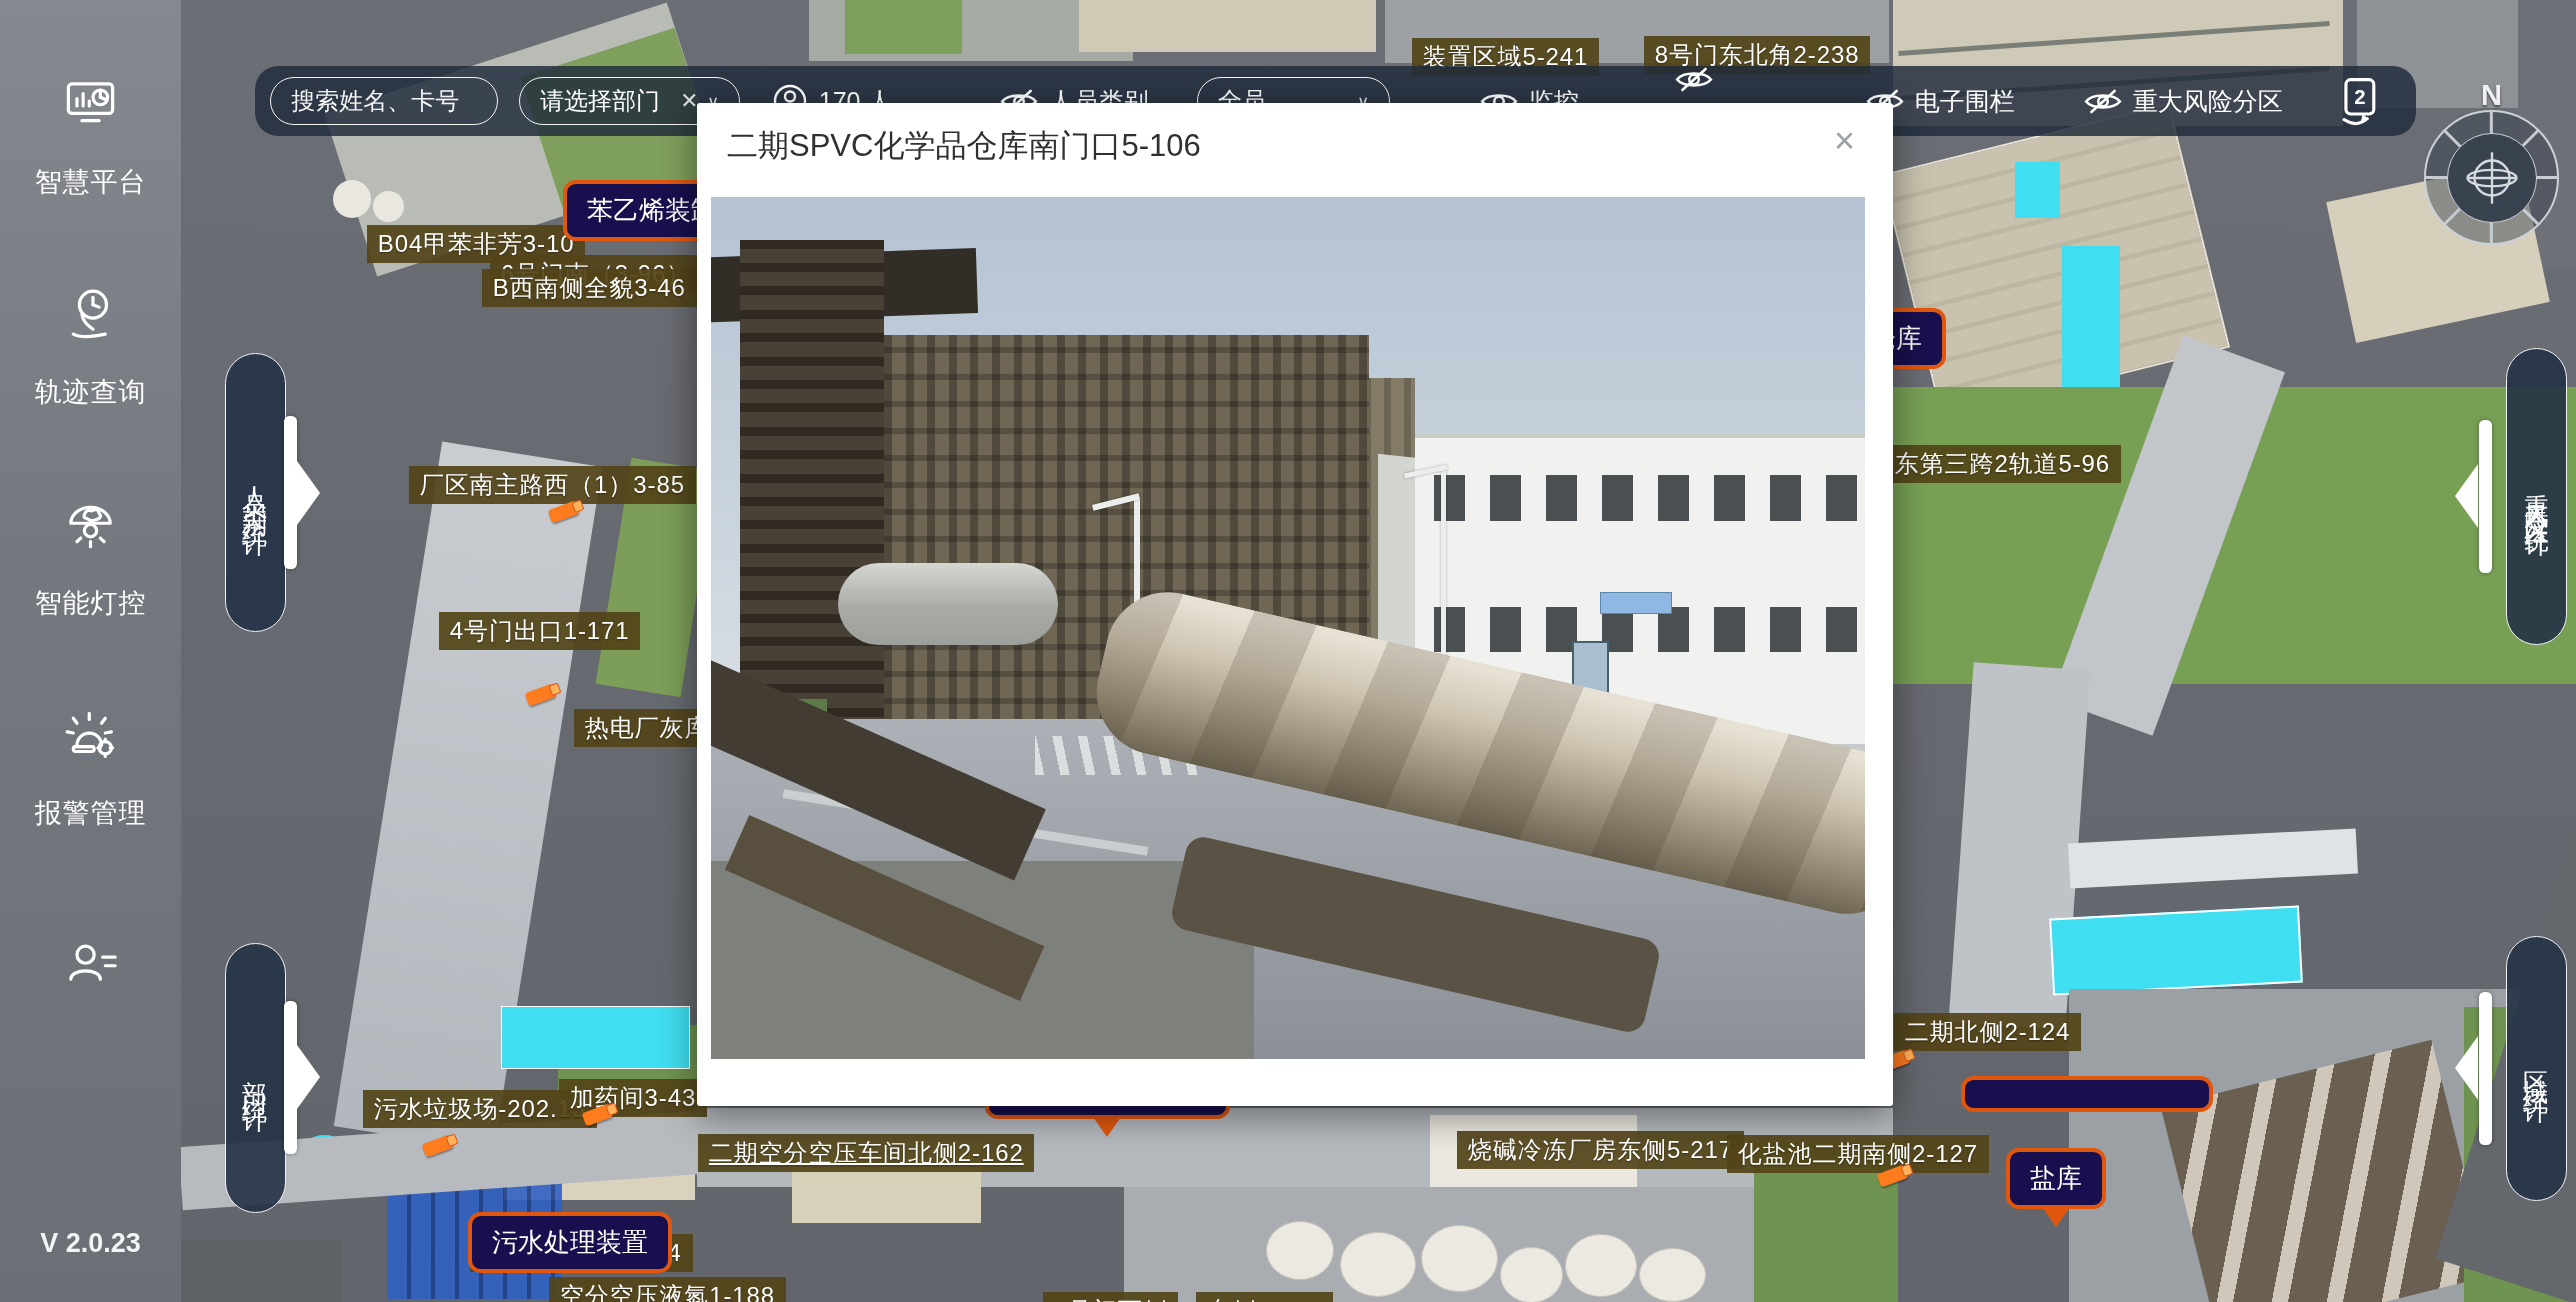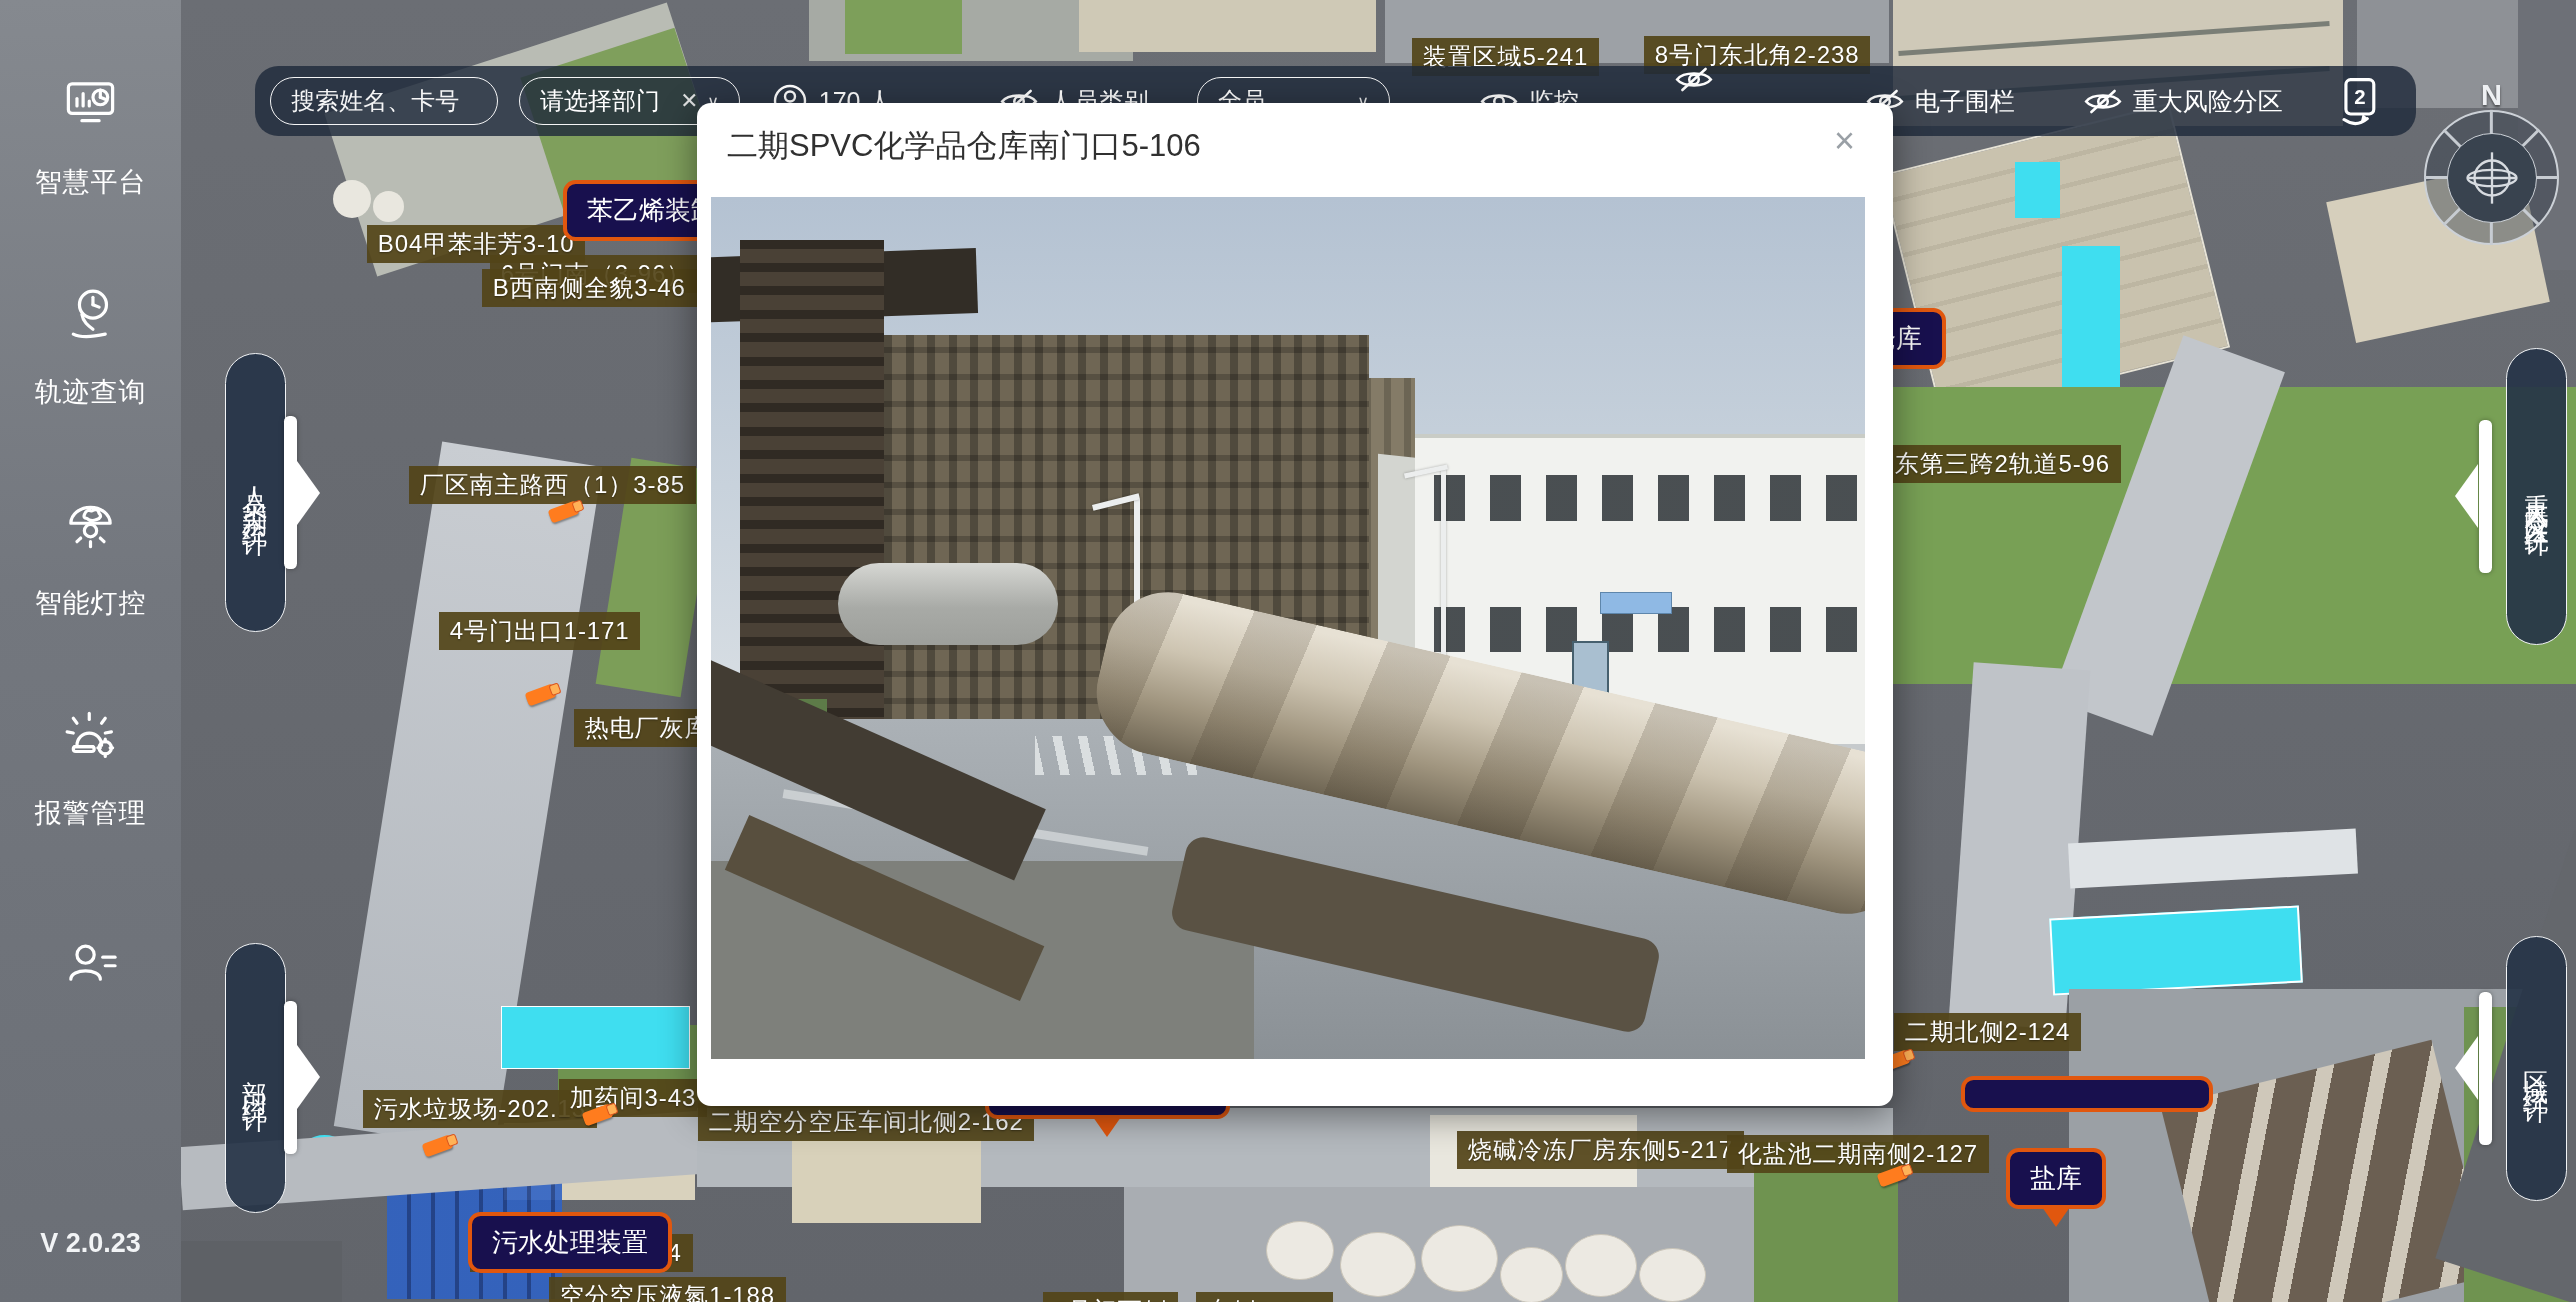--- a/index.html
+++ b/index.html
@@ -75,21 +75,21 @@
     display:flex; align-items:center; justify-content:center; cursor:pointer; }
   .tab-arrow-bar { position:absolute; z-index:22; width:12.6px; border-radius:5.4px; background:#fff;
     box-shadow:0 0 5.4px rgba(0,0,0,.35); }
   .tab-arrow { position:absolute; z-index:22; width:0; height:0;
     border-top:32px solid transparent; border-bottom:32px solid transparent; }
   .tab-arrow.right { border-left:23.4px solid #fff; }
   .tab-arrow.left  { border-right:23.4px solid #fff; }
 
   
   .modal { position:absolute; left:697px; top:103px; width:1196px; height:1003px; z-index:40;
-    background:#fff; border-radius:14px; box-shadow:0 9px 36px rgba(0,0,0,.45); }
+    background:#fff; border-radius:3px; box-shadow:0 9px 36px rgba(0,0,0,.45); }
   .modal-title { position:absolute; left:30px; top:21.6px; font-size:31px; color:#303030; }
   .modal-close { position:absolute; right:38px; top:20px; font-size:36px; color:#9aa0a6; cursor:pointer; line-height:1; }
   .cam { position:absolute; left:14.4px; top:94px; width:1154px; height:862px; overflow:hidden; background:#9aa4ae; }
   .cs { position:absolute; }
   .cs-sky { left:0; top:0; width:100%; height:61%; background:linear-gradient(180deg,#b4c2d2 0%,#c8d2dc 55%,#d9dfe4 100%); }
   .cs-haze { left:26%; top:30%; width:46%; height:32%; background:rgba(160,155,140,.45); }
   .cs-beam-top { left:-2%; top:6.5%; width:25%; height:7.5%; background:#322d26; transform:rotate(-2deg); }
   .cs-struct-l { left:2.5%; top:5%; width:12.5%; height:58%; background:
       repeating-linear-gradient(0deg, rgba(0,0,0,.35) 0 9px, transparent 9px 23.4px), #4a4136; }
   .cs-struct-c2 { left:34%; top:21%; width:27%; height:40%; background:
@@ -189,21 +189,21 @@
 
   <div id="label-layer">
       <div class="map-label" style="left: 367px; top: 225px;">B04甲苯非芳3-10</div>
       <div class="map-label" style="left: 490px; top: 255px;">6号门南（3-96）</div>
       <div class="map-label" style="left: 482px; top: 269px;">B西南侧全貌3-46</div>
       <div class="map-label" style="left: 409px; top: 466px;">厂区南主路西（1）3-85</div>
       <div class="map-label" style="left: 439px; top: 612px;">4号门出口1-171</div>
       <div class="map-label" style="left: 574px; top: 709px;">热电厂灰库</div>
       <div class="map-label" style="left: 363px; top: 1090px;">污水垃圾场-202.13</div>
       <div class="map-label" style="left: 559px; top: 1079px;">加药间3-43</div>
-      <div class="map-label" style="left: 698px; top: 1103px;">二期空分空压车间北侧2-162</div>
+      <div class="map-label" style="left: 698px; top: 1134px; text-decoration: underline;">二期空分空压车间北侧2-162</div>
       <div class="map-label" style="left: 470px; top: 1234px;">污水一区二区1-84</div>
       <div class="map-label" style="left: 549px; top: 1277px;">空分空压液氮1-188</div>
       <div class="map-label" style="left: 1457px; top: 1131px;">烧碱冷冻厂房东侧5-217</div>
       <div class="map-label" style="left: 1727px; top: 1135px;">化盐池二期南侧2-127</div>
       <div class="map-label" style="left: 1894px; top: 1013px;">二期北侧2-124</div>
       <div class="map-label" style="left: 1884px; top: 445px;">东第三跨2轨道5-96</div>
       <div class="map-label" style="left: 1412px; top: 38px;">装置区域5-241</div>
       <div class="map-label" style="left: 1644px; top: 36px;">8号门东北角2-238</div>
       <div class="map-label dim" style="left: 1576px; top: 126px;">卸月台东侧5-111</div>
       <div class="map-label" style="left: 1043px; top: 1292px;">5号门西侧</div>

